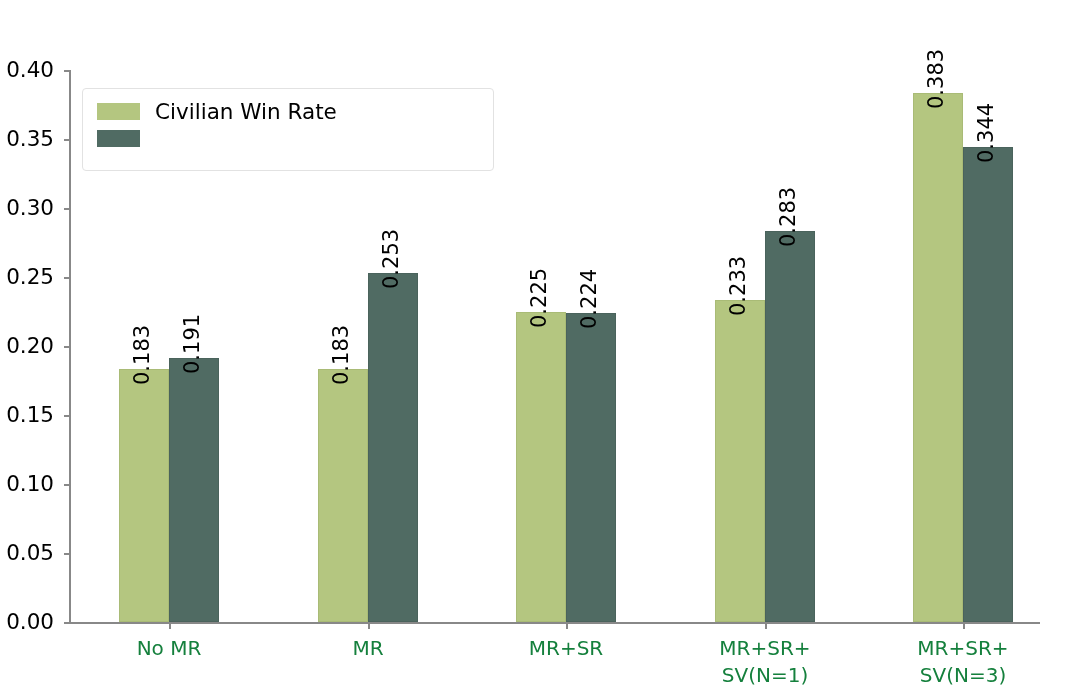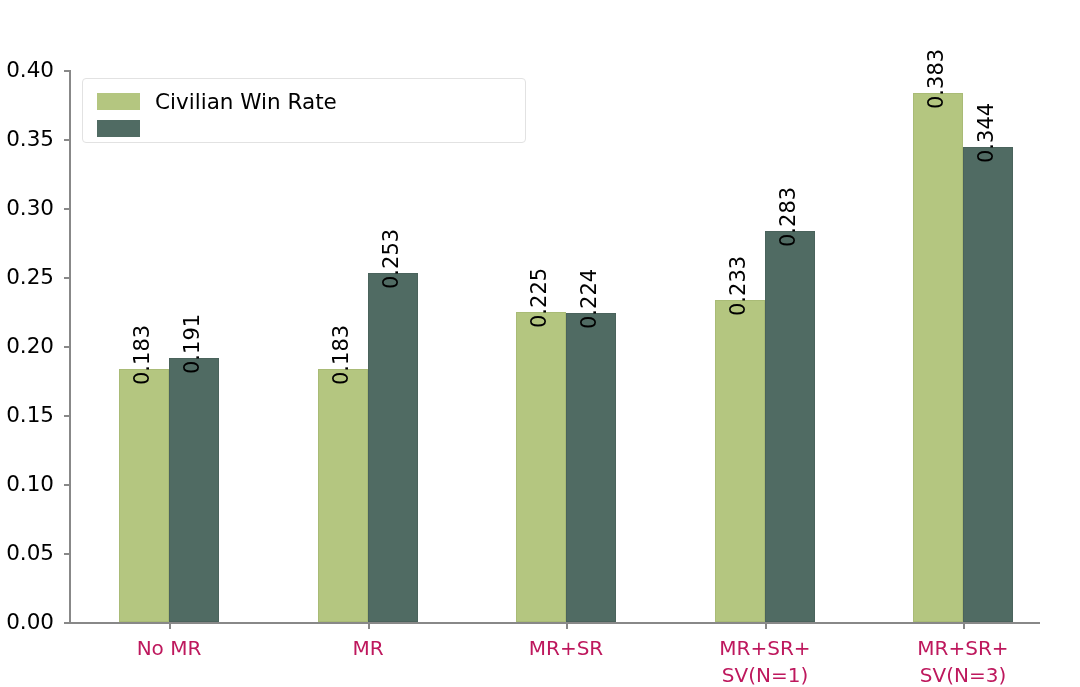--- a/index.html
+++ b/index.html
@@ -38,21 +38,21 @@
     font-size:21.5px;color:#000000;letter-spacing:0px;
   }
 
   
   .xtick{position:absolute;top:0;}
   .xtick .tline{
     position:absolute;left:0;top:0;width:2px;height:7px;background:#888888;
   }
   .xtick .tlabel{
     position:absolute;top:13px;left:-110px;width:220px;
-    text-align:center;font-size:20px;color:#be185d;line-height:27px;
+    text-align:center;font-size:20px;color:#15803d;line-height:27px;
     white-space:pre-line;
   }
 
   
   .bar{
     position:absolute;bottom:0;
     box-sizing:border-box;
   }
   .bar.light{background:#b4c680;border:1px solid #a9bb76;}
   .bar.dark{background:#506b63;border:1px solid #4a635c;}
@@ -61,27 +61,27 @@
     position:absolute;
     font-size:21px;color:#000000;
     white-space:nowrap;
     transform:rotate(-90deg);
     transform-origin:left bottom;
     letter-spacing:0px;
   }
 
   
   #legend{
-    position:absolute;left:82px;top:78px;
-    width:444px;
+    position:absolute;left:82px;top:88px;
+    width:412px;
     box-sizing:border-box;
     background:#ffffff;
     border:1px solid #e2e2e2;
     border-radius:4px;
-    padding:9px 12px 0 14px;
+    padding:9px 12px 18px 14px;
   }
   .legend-row{
     display:flex;align-items:center;height:27px;
   }
   .legend-swatch{
     width:43px;height:17px;margin-right:15px;flex:0 0 auto;
   }
   .legend-swatch.light{background:#b4c680;}
   .legend-swatch.dark{background:#506b63;}
   .legend-text{

